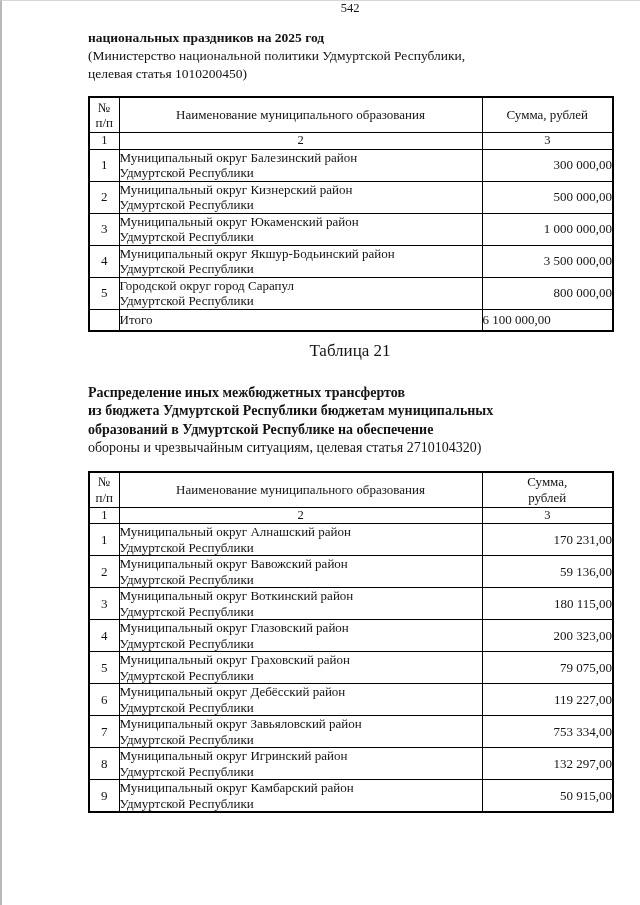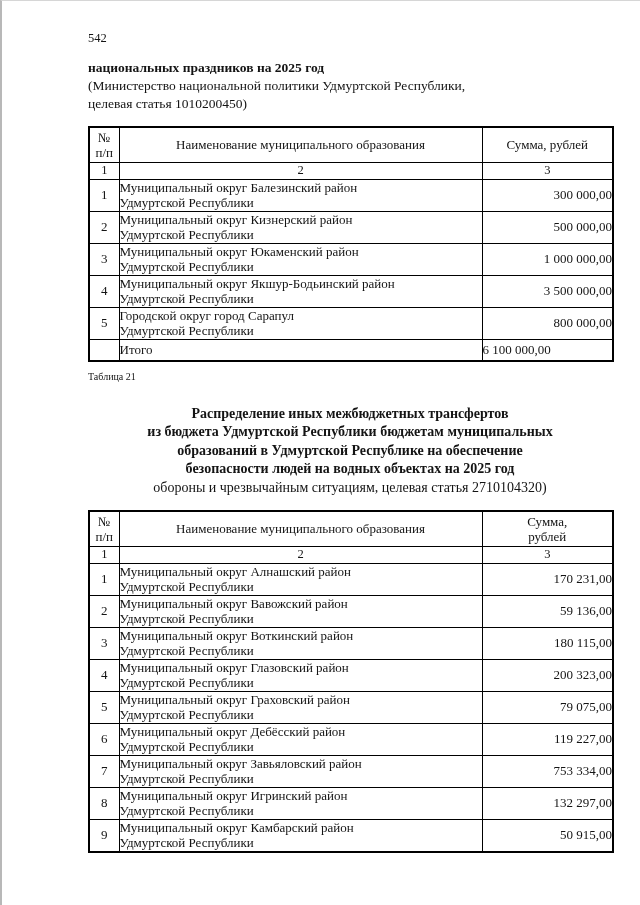--- a/index.html
+++ b/index.html
@@ -17,21 +17,21 @@
     font-family: "Liberation Serif", "DejaVu Serif", serif;
     border-left: 2px solid #b8b8b8;   
     border-top: 1px solid #d6d6d6;    
     overflow: hidden;
   }
   .content {
     margin-left: 86px;
     width: 524px;
   }
   .page-number {
-    padding-top: 30px;
+    text-align: center;
     font-size: 12.5px;
   }
   .sec1 {
     margin-top: 13px;
     text-align: left;
     font-size: 13.5px;
     line-height: 18px;
   }
   .sec1 .t-bold { font-weight: bold; }
 
@@ -86,26 +86,25 @@
     padding: 1px 6px 2px 6px;
     height: 20px;
   }
   .total-amount {
     font-weight: bold;
     text-align: left;
     height: 20px;
   }
   .table-caption {
     margin-top: 9px;
-    text-align: left;
-    font-size: 10px;
+    text-align: center;
+    font-size: 17px;
   }
   .sec2 {
     margin-top: 23px;
-    text-align: center;
     font-size: 14px;
     line-height: 18.5px;
   }
   .sec2 .t-bold { font-weight: bold; }
   .t2 { margin-top: 11px; }
 </style>
 </head>
 <body>
 
 <div class="page">
@@ -178,21 +177,20 @@
         </tr>
       </tbody>
     </table>
 
     <div class="table-caption">Таблица 21</div>
 
     <div class="sec2">
       <div class="t-bold">Распределение иных межбюджетных трансфертов</div>
       <div class="t-bold">из бюджета Удмуртской Республики бюджетам муниципальных</div>
       <div class="t-bold">образований в Удмуртской Республике на обеспечение</div>
-      <div class="t-bold">безопасности людей на водных объектах на 2025 год</div>
       <div>обороны и чрезвычайным ситуациям, целевая статья 2710104320)</div>
     </div>
 
     <table class="alloc t2">
       <colgroup>
           <col class="c-num">
           <col class="c-name">
           <col class="c-amt">
         </colgroup>
       <tbody>

